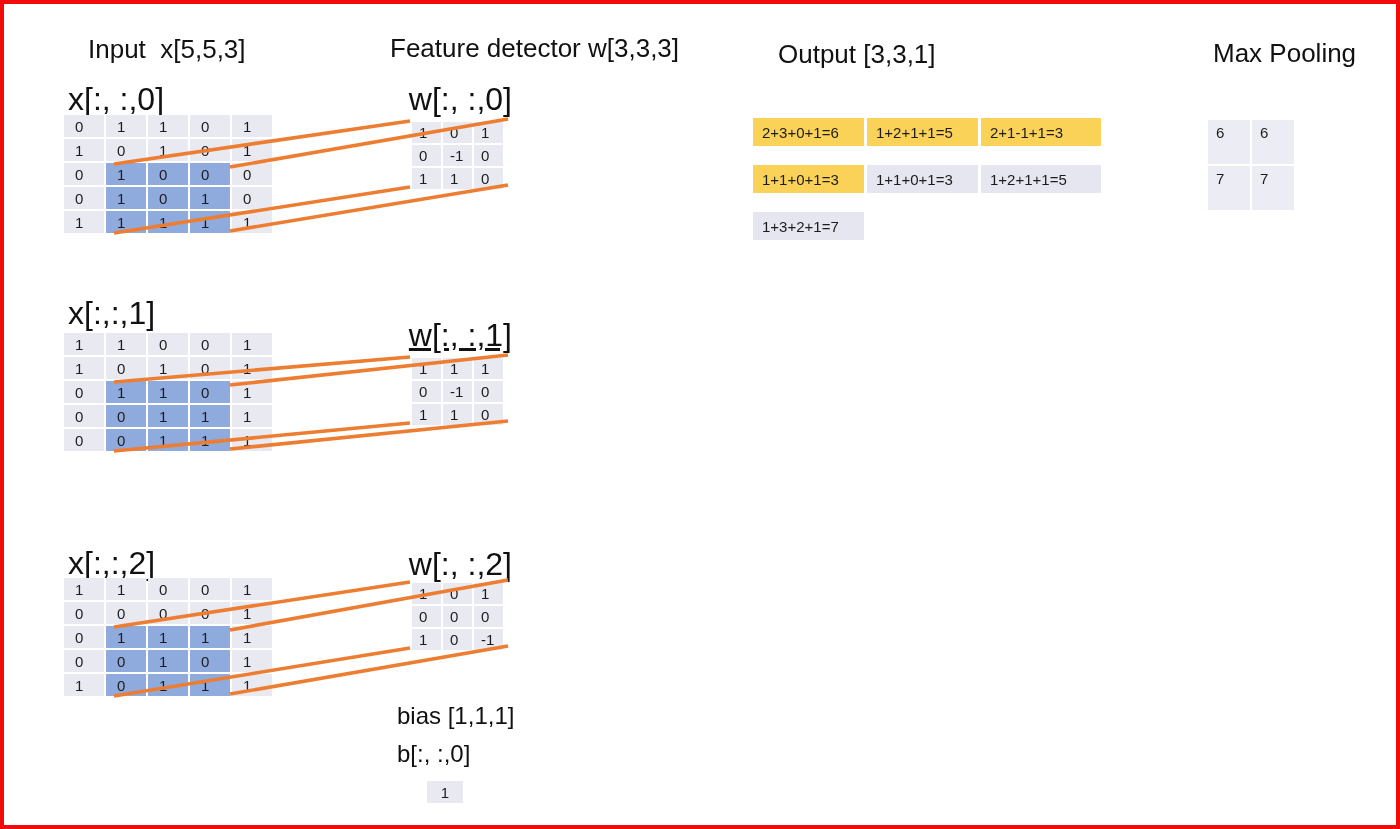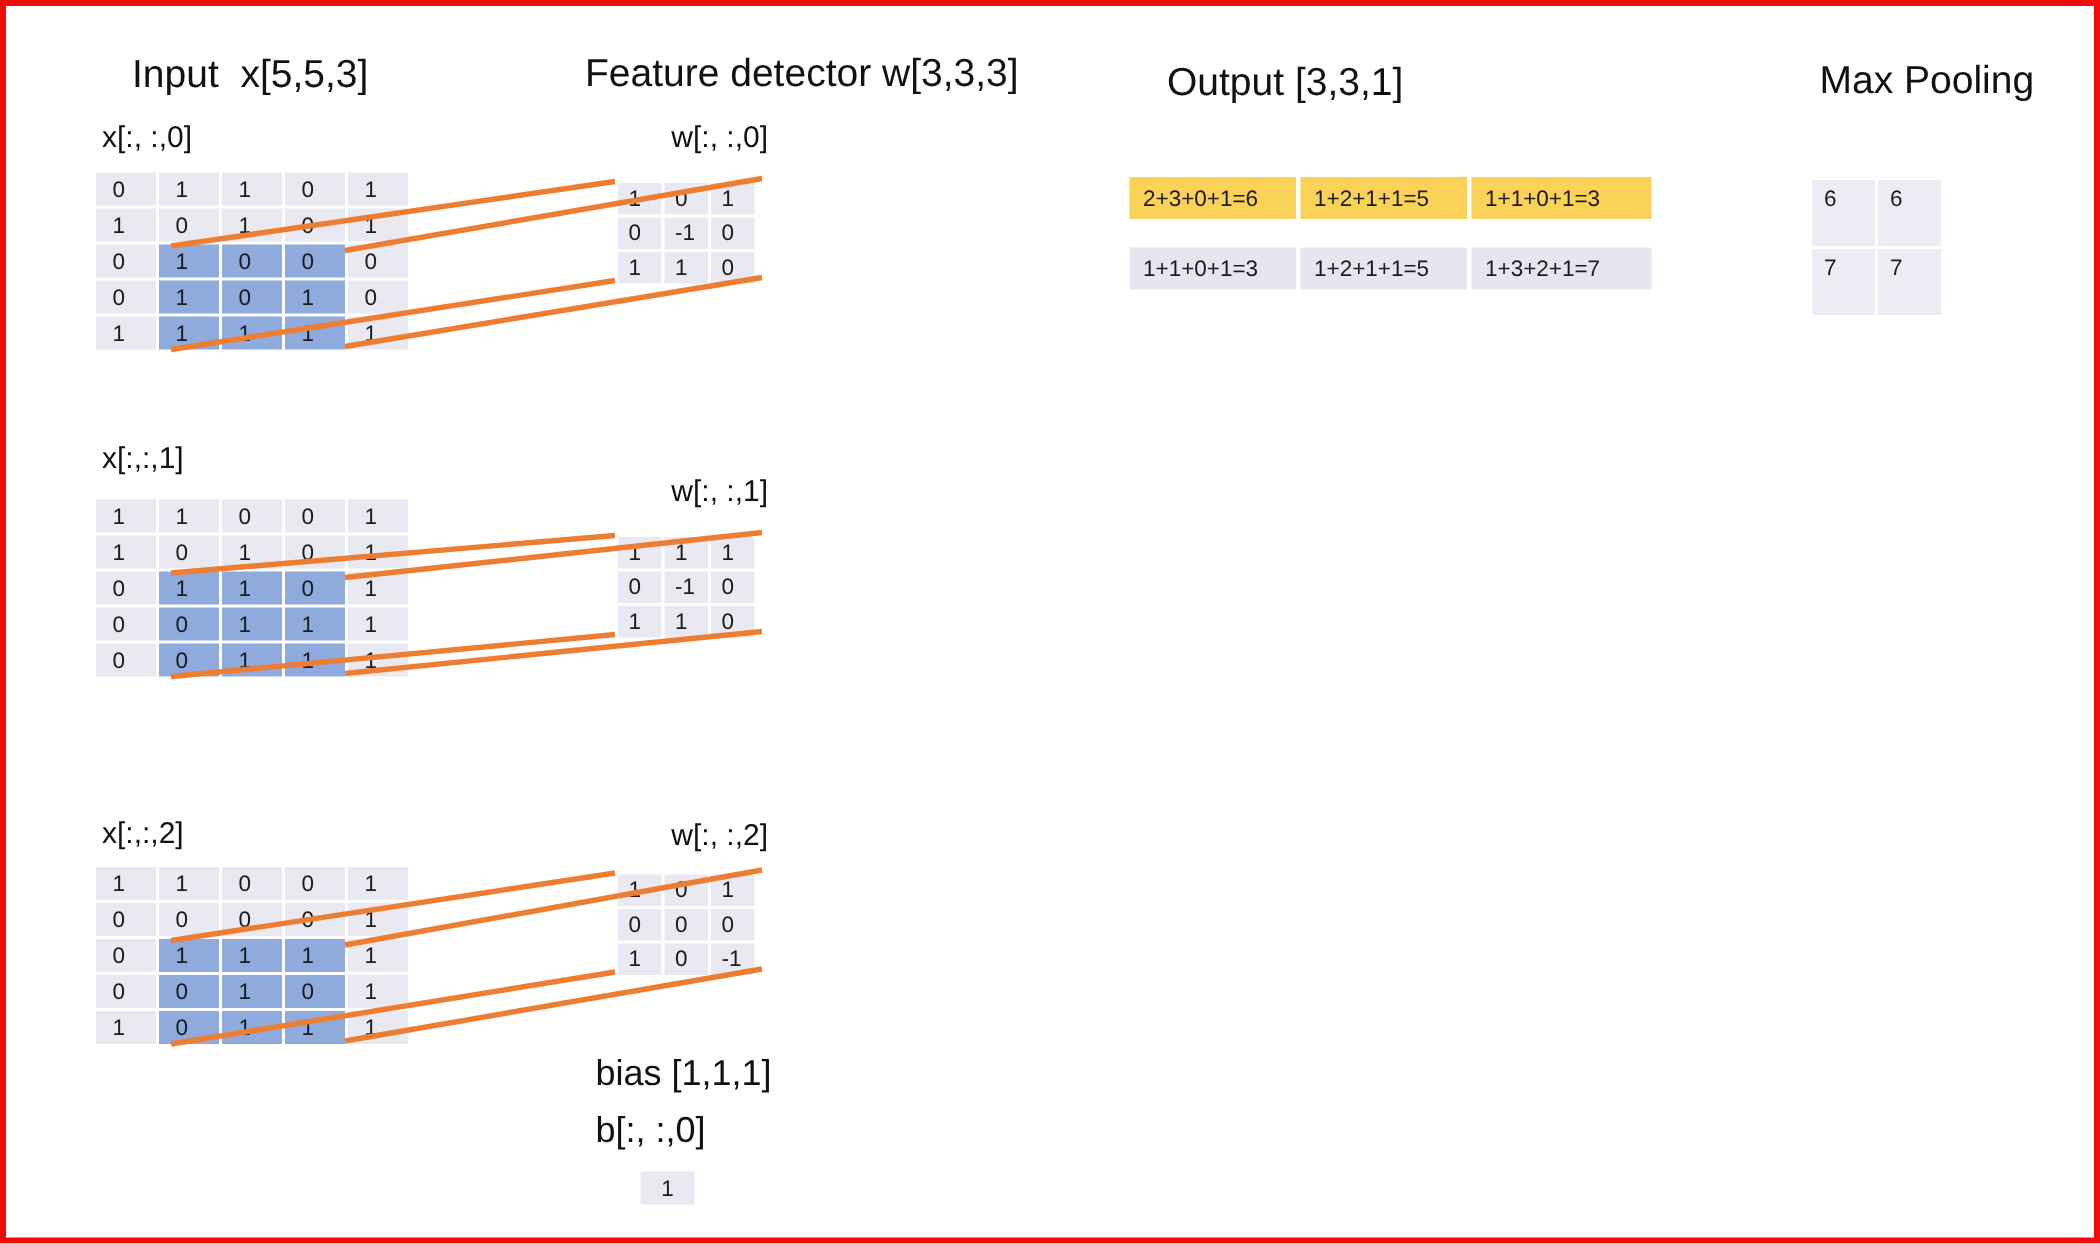--- a/index.html
+++ b/index.html
@@ -10,25 +10,25 @@
   .frame {
     position:absolute; inset:0; border:4px solid #f10b0b; box-sizing:border-box;
     pointer-events:none; z-index:50;
   }
   .title { position:absolute; font-size:26px; white-space:pre; color:#111; }
   #title-input   { left:88px;  top:34px; }
   #title-feature { left:390px; top:33px; }
   #title-output  { left:778px; top:39px; }
   #title-pool    { left:1213px; top:38px; }
 
-  .mat-label { position:absolute; font-size:20px; color:#111; white-space:pre; }
+  .mat-label { position:absolute; font-size:32px; color:#111; white-space:pre; }
   .xlabel { left:68px; }
   #xlabel-0 { top:81px; } #xlabel-1 { top:295px; } #xlabel-2 { top:545px; }
   .wlabel { left:404px; width:108px; text-align:right; }
-  #wlabel-0 { top:81px; } #wlabel-1 { top:317px; } #wlabel-2 { top:546px; }
+  #wlabel-0 { top:81px; } #wlabel-1 { top:317px;text-decoration:underline; } #wlabel-2 { top:546px; }
 
   .grid { position:absolute; display:grid; }
   .cell {
     background:#e9e9f1; font-size:15px; color:#1c1c1c;
     display:flex; align-items:center; padding-left:11px; box-sizing:border-box;
     line-height:1;
   }
   .xmat { left:64px; grid-template-columns:repeat(5,40px); grid-auto-rows:22px; gap:2px; }
   #xmat-0 { top:115px; } #xmat-1 { top:333px; } #xmat-2 { top:578px; }
   .cell.blue { background:#8faadc; }
@@ -184,20 +184,21 @@
     <div class="cell">0</div>
     <div class="cell">0</div>
     <div class="cell">1</div>
     <div class="cell">0</div>
     <div class="cell">-1</div>
   </div>
 
 <div class="grid outgrid">
     <div class="cell yellow">2+3+0+1=6</div>
     <div class="cell yellow">1+2+1+1=5</div>
+    <div class="cell yellow">2+1-1+1=3</div>
     <div class="cell yellow">1+1+0+1=3</div>
     <div class="cell">1+1+0+1=3</div>
     <div class="cell">1+2+1+1=5</div>
     <div class="cell">1+3+2+1=7</div>
   </div>
 
 <div class="grid poolgrid">
     <div class="cell">6</div>
     <div class="cell">6</div>
     <div class="cell">7</div>

